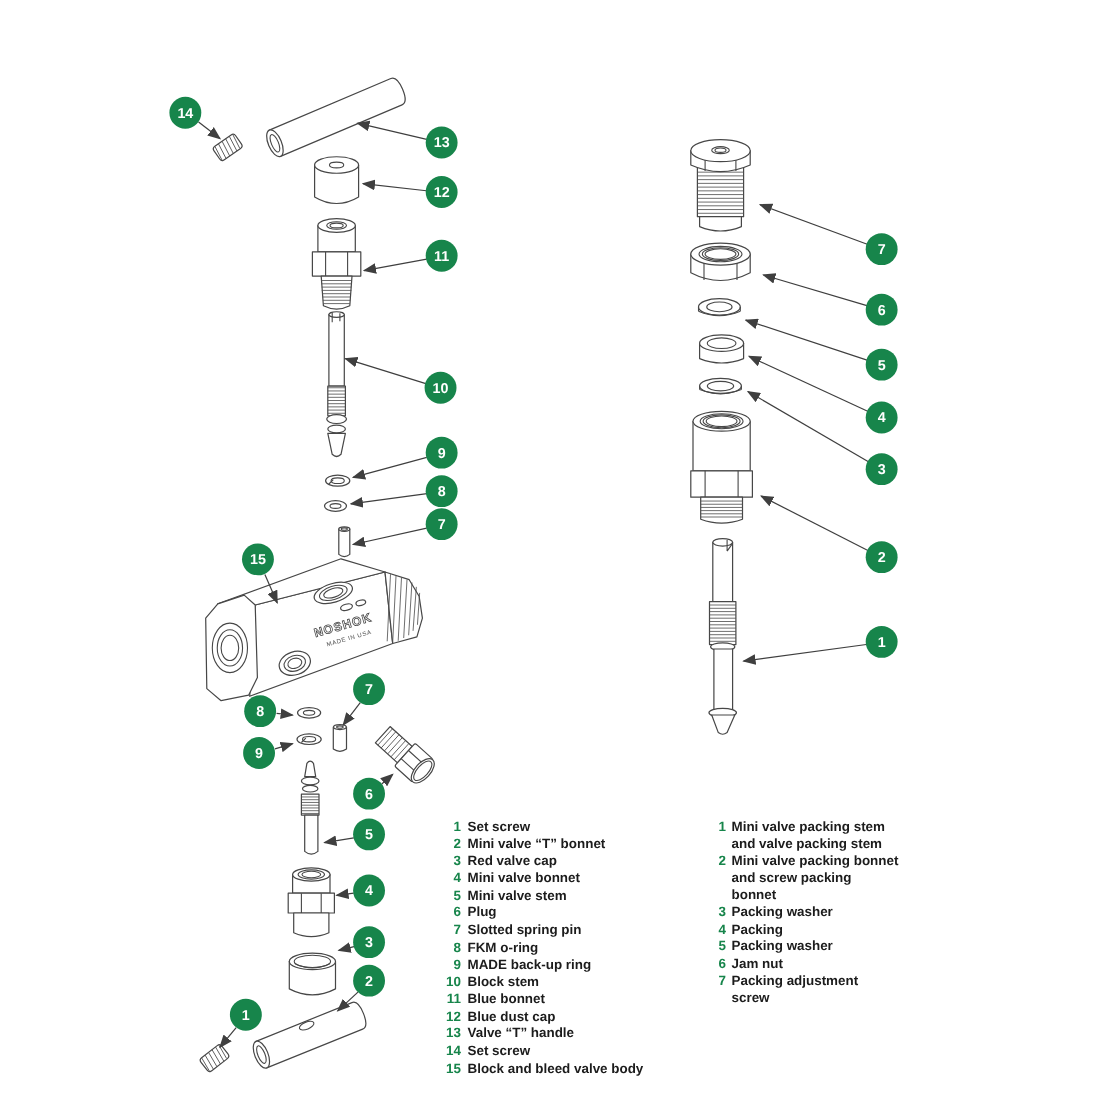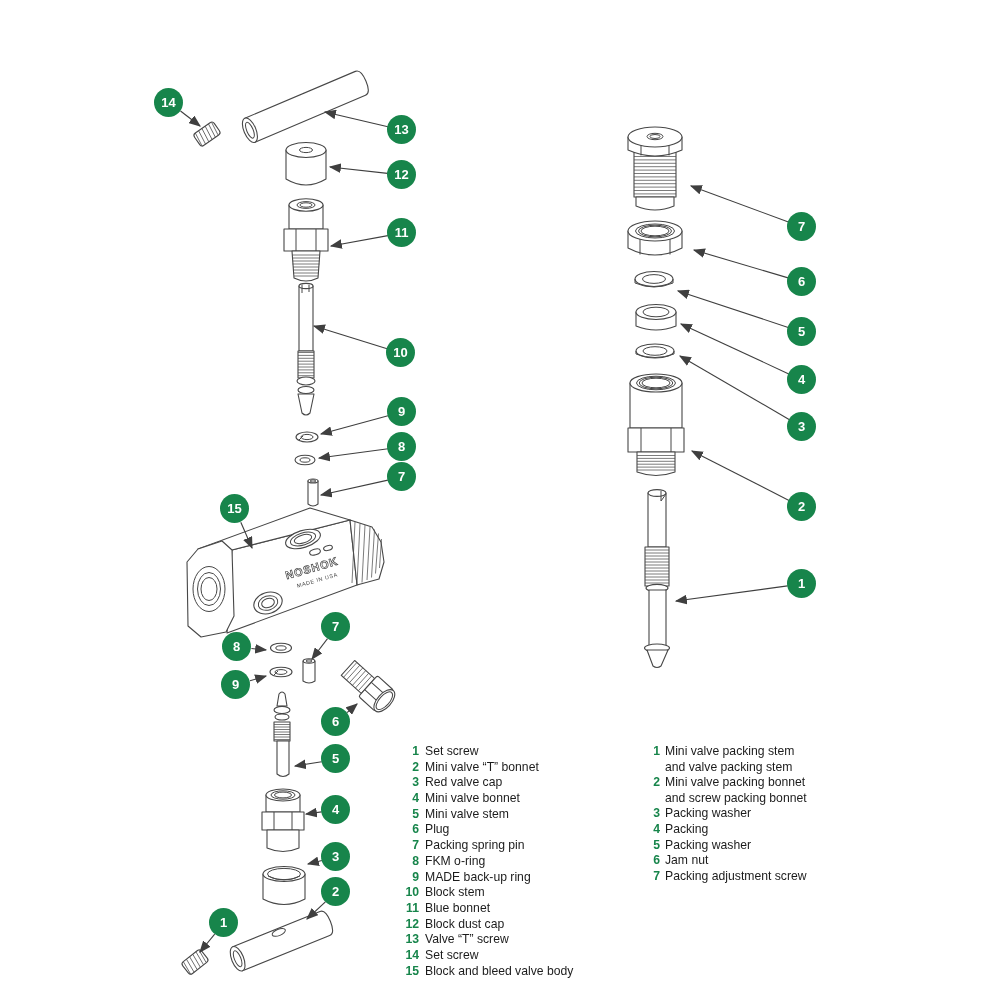--- a/index.html
+++ b/index.html
@@ -14,21 +14,21 @@
              letter-spacing:1px;fill:#ffffff;stroke:#474747;stroke-width:0.7;text-anchor:middle;}
   .madein-text{font-family:"Liberation Sans",sans-serif;font-size:5.5px;fill:#474747;
              letter-spacing:0.6px;text-anchor:middle;}
   .co{position:absolute;width:29px;height:29px;border-radius:50%;background:#17854b;
       color:#fff;font-weight:bold;font-size:13px;line-height:29px;text-align:center;}
   .legend{position:absolute;font-size:12.2px;color:#1c1c1c;}
   .lrow{display:flex;align-items:baseline;}
   .legend-left .lrow{height:15.7px;}
   .ln{display:inline-block;width:20px;text-align:right;margin-right:6px;color:#17854b;
       font-weight:bold;flex:0 0 auto;line-height:15.6px;}
-  .lt{white-space:nowrap;line-height:15.6px;}
+  .lt{white-space:nowrap;line-height:15.6px;font-weight:bold;}
   .legend-left{left:399px;top:744px;}
   .legend-right{left:650px;top:744px;}
   .legend-right .ln{width:10px;margin-right:5px;}
   .legend-right .lt{white-space:normal;width:152px;}
 </style>
 </head>
 <body>
 
 <div class="canvas">
 
@@ -323,45 +323,45 @@
   <div class="lrow">
         <span class="ln">5</span>
         <span class="lt">Mini valve stem</span>
       </div>
   <div class="lrow">
         <span class="ln">6</span>
         <span class="lt">Plug</span>
       </div>
   <div class="lrow">
         <span class="ln">7</span>
-        <span class="lt">Packing spring pin</span>
+        <span class="lt">Slotted spring pin</span>
       </div>
   <div class="lrow">
         <span class="ln">8</span>
         <span class="lt">FKM o-ring</span>
       </div>
   <div class="lrow">
         <span class="ln">9</span>
         <span class="lt">MADE back-up ring</span>
       </div>
   <div class="lrow">
         <span class="ln">10</span>
         <span class="lt">Block stem</span>
       </div>
   <div class="lrow">
         <span class="ln">11</span>
         <span class="lt">Blue bonnet</span>
       </div>
   <div class="lrow">
         <span class="ln">12</span>
-        <span class="lt">Block dust cap</span>
+        <span class="lt">Blue dust cap</span>
       </div>
   <div class="lrow">
         <span class="ln">13</span>
-        <span class="lt">Valve “T” screw</span>
+        <span class="lt">Valve “T” handle</span>
       </div>
   <div class="lrow">
         <span class="ln">14</span>
         <span class="lt">Set screw</span>
       </div>
   <div class="lrow">
         <span class="ln">15</span>
         <span class="lt">Block and bleed valve body</span>
       </div>
 </div>

